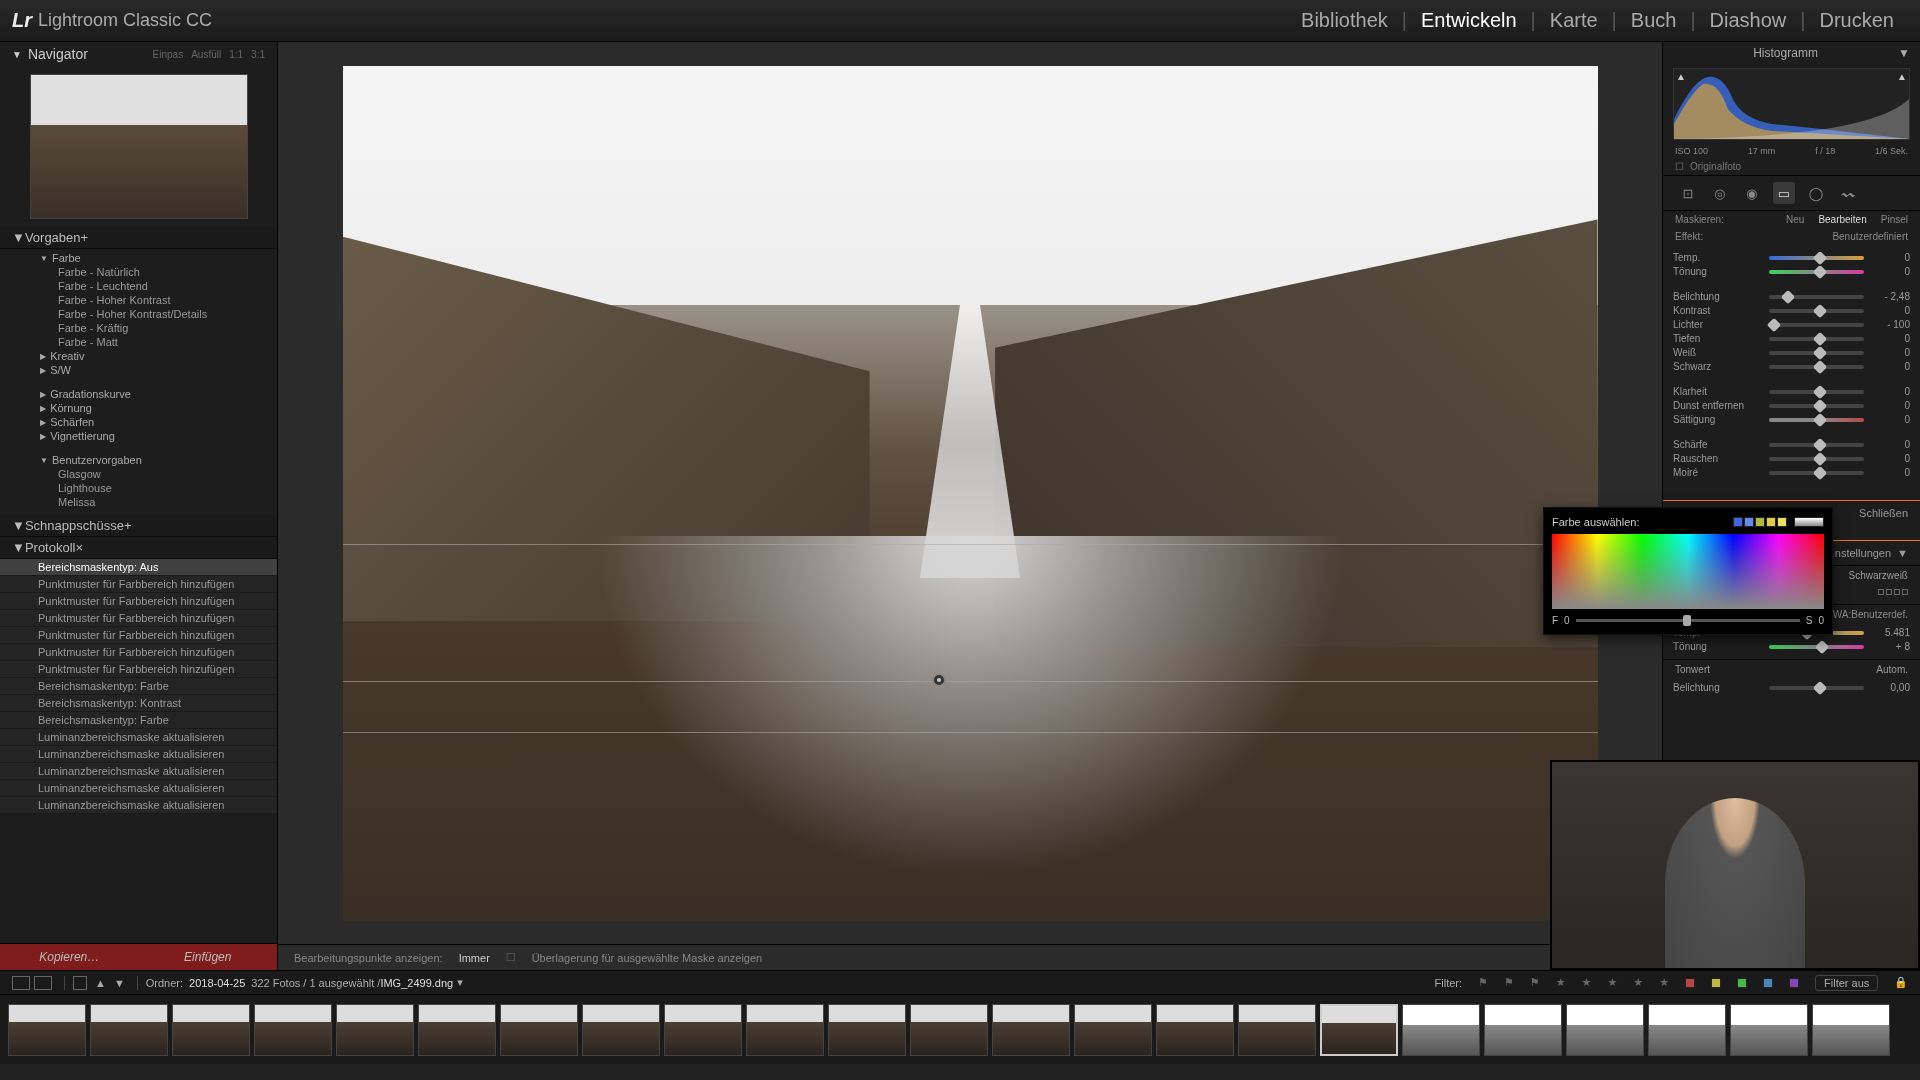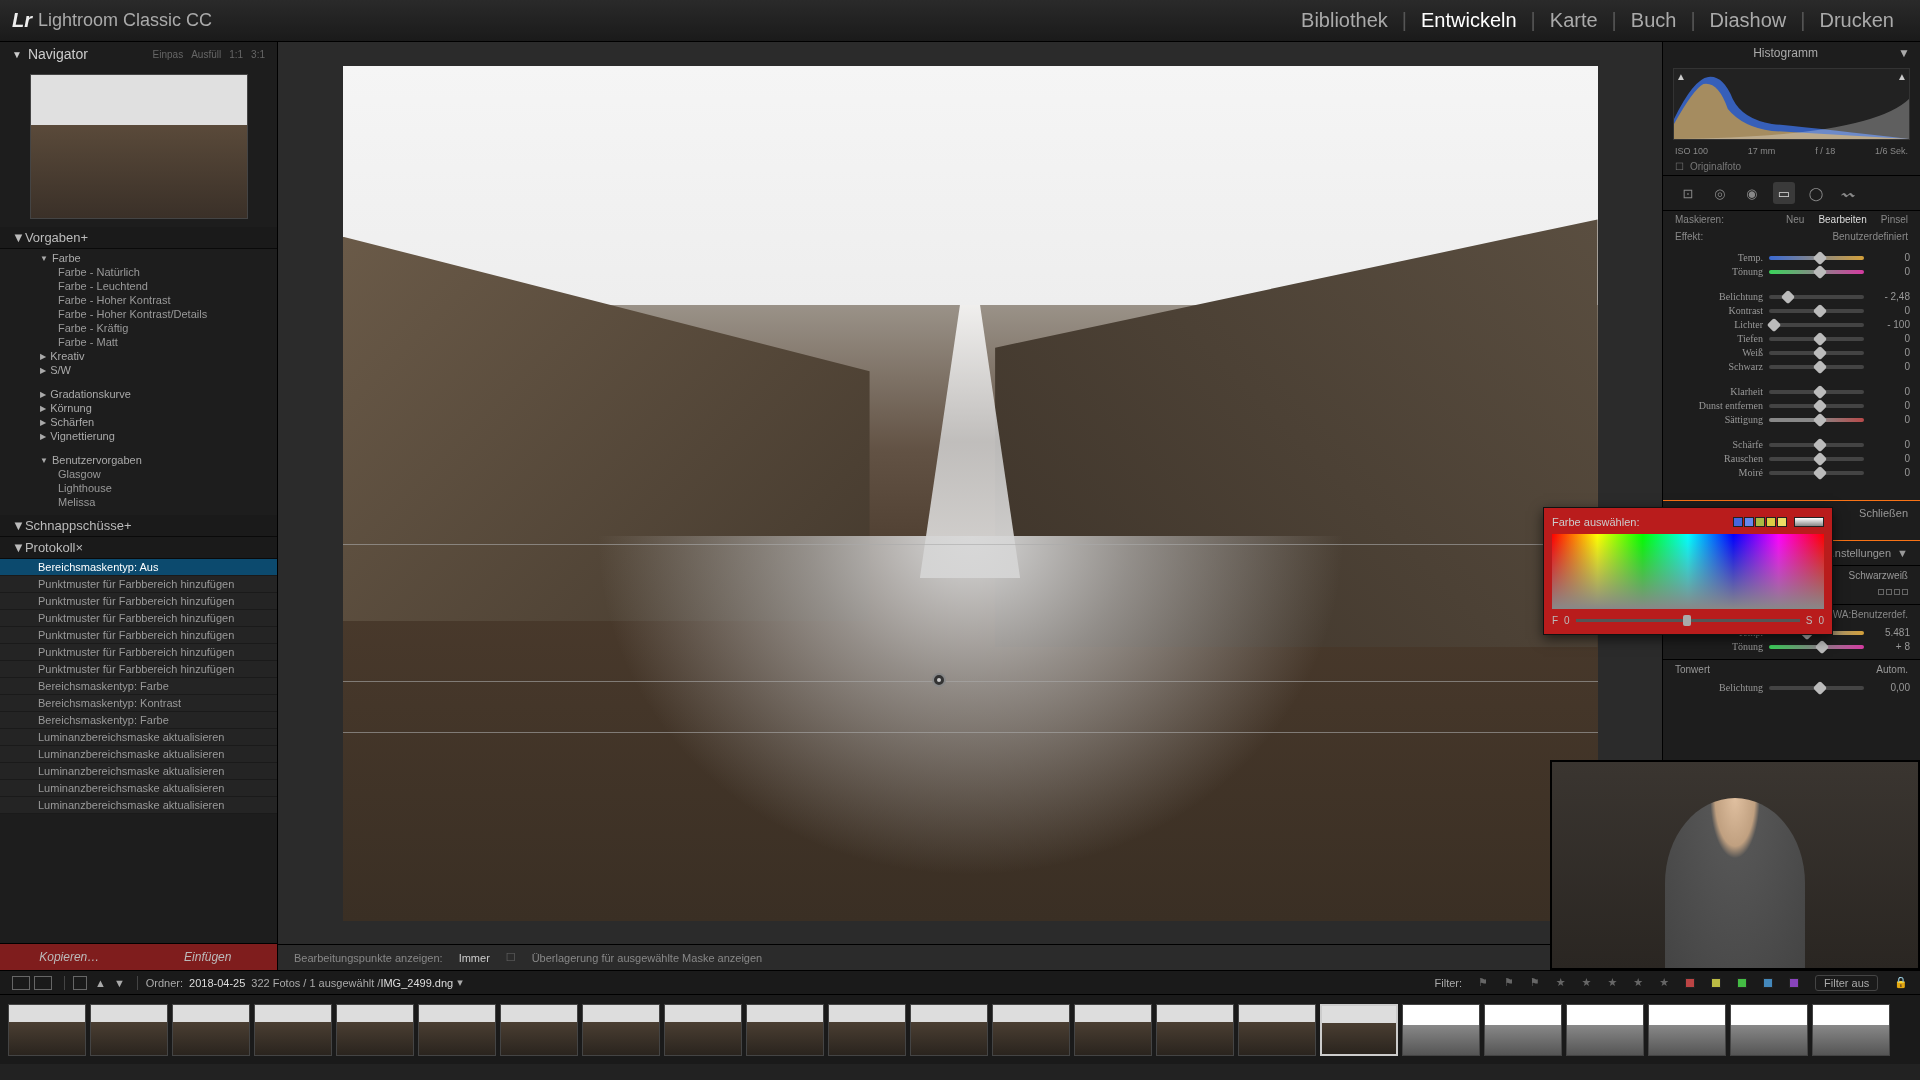--- a/index.html
+++ b/index.html
@@ -40,21 +40,21 @@
   display: flex; align-items: center; padding: 3px 12px;
   background: #1a1a1a; border-bottom: 1px solid #0a0a0a;
   font-size: 13px; color: #bbb; cursor: pointer;
 }
 .preset-tree { padding: 2px 0 6px 0; font-size: 11px; overflow-y: auto; }
 .tree-group { padding: 1px 0 1px 40px; color: #aaa; cursor: pointer; display: flex; align-items: center; }
 .tree-group .tri { margin-right: 4px; font-size: 8px; }
 .tree-item { padding: 1px 0 1px 58px; color: #999; cursor: pointer; }
 .history-list { flex: 1; overflow-y: auto; font-size: 11px; }
 .history-item { padding: 2px 12px 2px 38px; color: #999; cursor: pointer; background: #242424; border-bottom: 1px solid #1a1a1a; }
-.history-item.active { background: #0c4a6e; color: #fff; }
+.history-item.active { background: #404040; color: #fff; }
 .left-foot { display: flex; border-top: 1px solid #000; }
 .left-foot button {
   flex: 1; background: #7f1d1d; border: none; color: #bbb;
   padding: 6px; font-size: 12px; cursor: pointer; font-style: italic;
 }
 .center {
   flex: 1; background: #2b2b2b; display: flex; flex-direction: column; position: relative;
 }
 .canvas-wrap { flex: 1; display:flex; align-items:center; justify-content:center; padding: 12px; }
 .photo {
@@ -94,37 +94,37 @@
 .tool-strip { display:flex; gap:10px; padding:6px 14px; border-bottom:1px solid #000; }
 .tool-ic { width:22px; height:22px; display:flex; align-items:center; justify-content:center; color:#888; cursor:pointer; }
 .tool-ic.active { color:#ddd; background:#3a3a3a; border-radius:3px; }
 .mask-row { display:flex; padding:3px 12px; font-size:10px; color:#888; gap:14px; }
 .mask-row span:first-child { margin-right:auto; }
 .mask-row .active { color:#ddd; }
 .effect-row { display:flex; padding:3px 12px; font-size:10px; color:#888; }
 .effect-row span:last-child { margin-left:auto; }
 .sliders { padding: 4px 10px; }
 .slider-row { display:flex; align-items:center; font-size:10px; color:#999; margin:3px 0; gap:6px; }
-.slider-row .lbl { width:90px; text-align:right;font-family:Liberation Serif, serif; }
+.slider-row .lbl { width:90px; text-align:left; }
 .slider-row .track {
   flex:1; height:4px; background:#444; border-radius:2px; position:relative;
 }
 .slider-row .track.grad1 { background: linear-gradient(to right,#3a6ad4,#888,#d4a03a); }
 .slider-row .track.grad2 { background: linear-gradient(to right,#3ad45a,#888,#d43aa0); }
 .slider-row .track.grad3 { background: linear-gradient(to right,#888,#888,#b84a4a); }
 .slider-row .thumb {
   position:absolute; top:-3px; width:10px; height:10px;
   background:#bbb; border-radius:2px; transform:rotate(45deg);
 }
 .slider-row .val { width:40px; text-align:right; font-size:10px; }
 .gap { height:8px; }
 .sales-row { display:flex; padding:6px 12px; font-size:11px; color:#999; justify-content:space-between; border-top:1px solid #f97316;margin-top:15px; }
 .color-popup {
   position:absolute; left:-120px; top:465px; width:290px;
-  background:#b91c1c; border:1px solid #111; padding:8px; z-index:10;
+  background:#000000; border:1px solid #111; padding:8px; z-index:10;
   box-shadow: 0 4px 12px rgba(0,0,0,0.6);
 }
 .cp-hdr { display:flex; align-items:center; font-size:11px; color:#ccc; margin-bottom:6px; }
 .cp-swatches { margin-left:auto; display:flex; gap:1px; }
 .cp-sw { width:10px; height:10px; border:1px solid #222; }
 .cp-spectrum {
   width:100%; height:75px;
   background:
     linear-gradient(to bottom, transparent 0%, #888 100%),
     linear-gradient(to right, #ff0000,#ffff00,#00ff00,#00ffff,#0000ff,#ff00ff,#ff0000);

